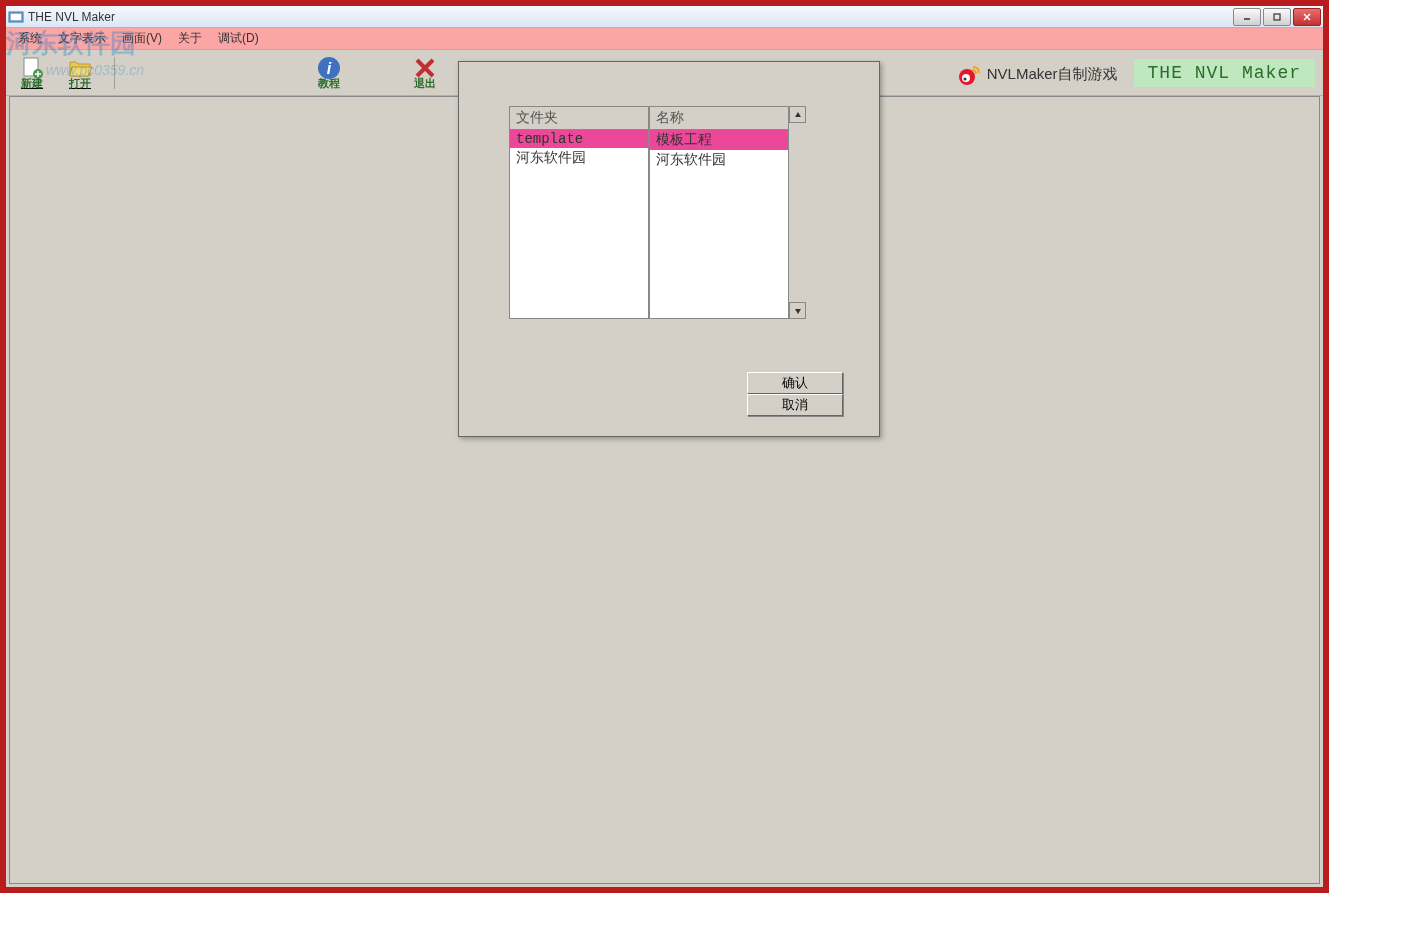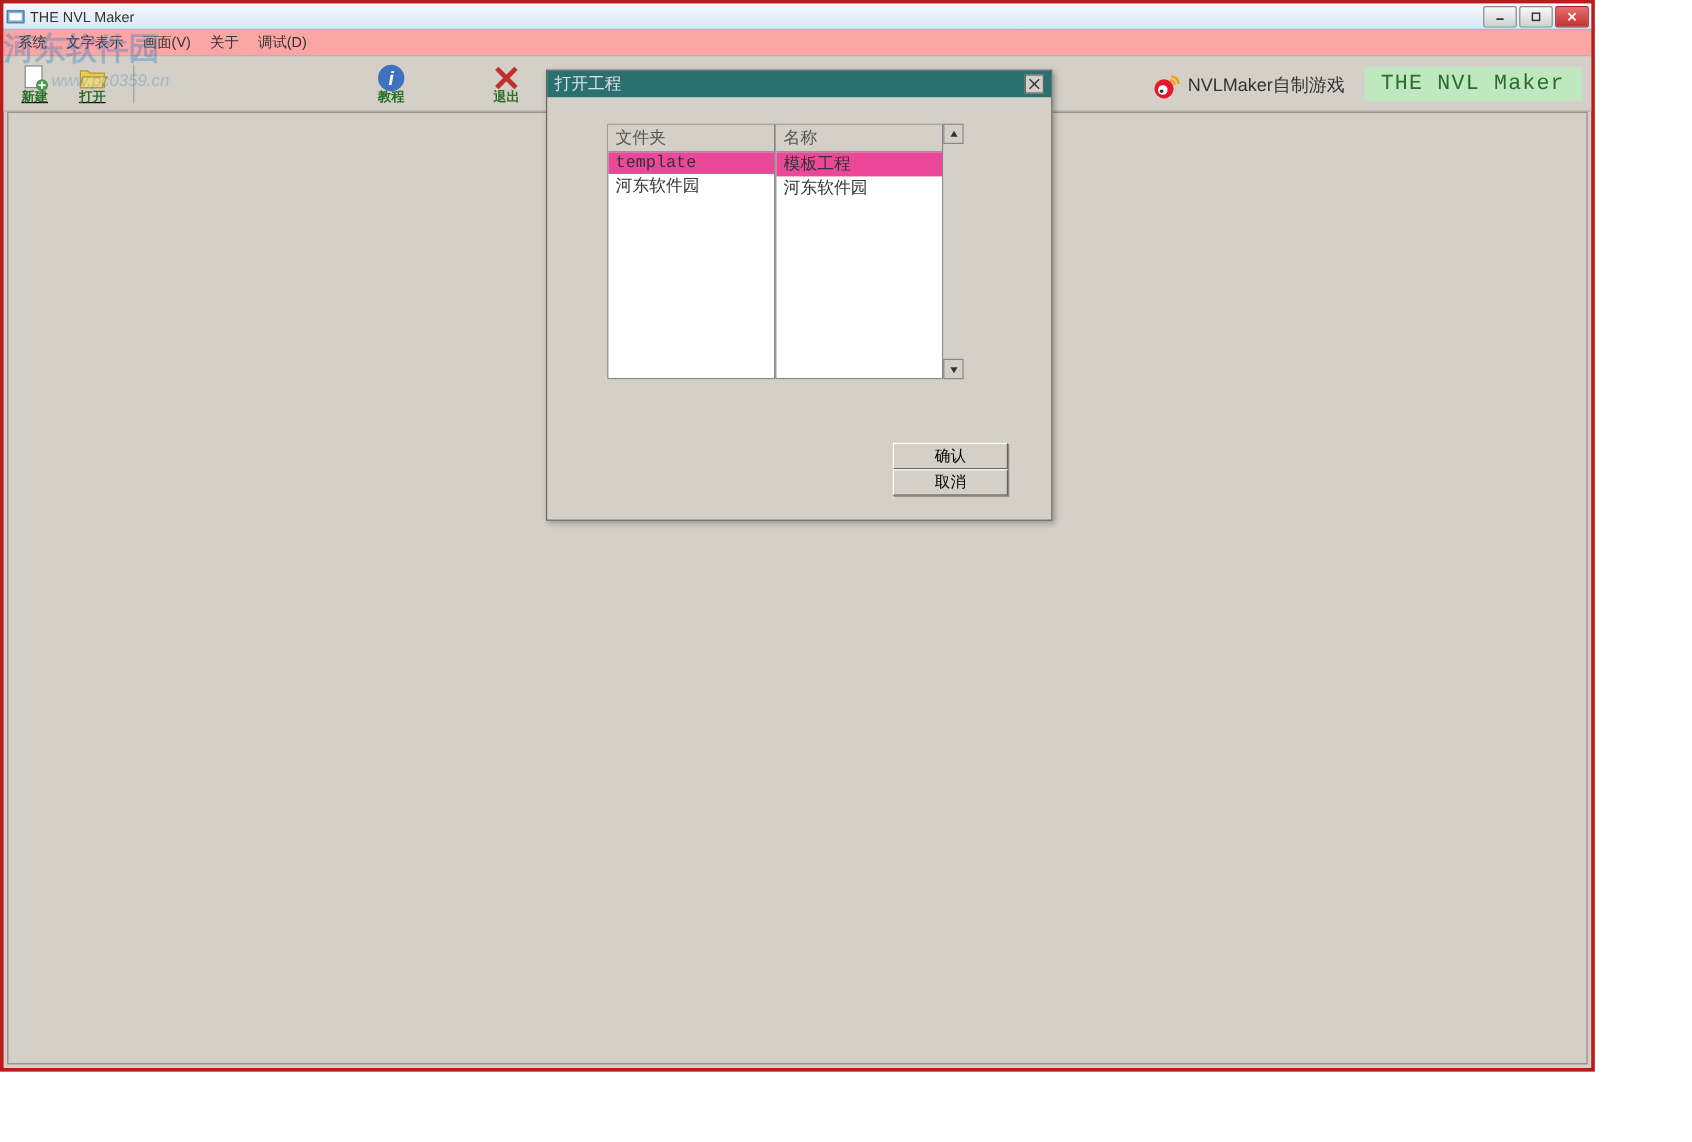--- a/index.html
+++ b/index.html
@@ -11,21 +11,21 @@
     body {
       width: 1410px;
       height: 952px;
       background: #fff;
       overflow: hidden;
       position: relative;
     }
     .outer-window {
       width: 1329px;
       height: 893px;
-      border: 3px solid #b91c1c;
+      border: 6px solid #b91c1c;
       background: #d4d0c8;
       position: relative;
     }
     .titlebar {
       height: 22px;
       background: linear-gradient(to bottom, #f5f9fd, #d9e7f5);
       display: flex;
       align-items: center;
       border-bottom: 1px solid #a0b8d0;
       padding: 0 2px;
@@ -369,29 +369,20 @@
       <div class="brand-badge">THE NVL Maker</div>
     </div>
   </div>
 
   <div class="main-area"></div>
 
   <div class="watermark">河东软件园</div>
   <div class="watermark-sub">www.pc0359.cn</div>
 
   <div class="dialog">
-    <div class="dialog-title">
-      <span class="dialog-title-text">打开工程</span>
-      <div class="dialog-close">
-        <svg width="10" height="10">
-            <line x1="1" y1="1" x2="9" y2="9" stroke="#333" stroke-width="1.2"></line>
-            <line x1="9" y1="1" x2="1" y2="9" stroke="#333" stroke-width="1.2"></line>
-          </svg>
-      </div>
-    </div>
 
     <div class="list-container">
       <div class="list-col">
         <div class="list-header">文件夹</div>
         <div class="list-row selected">template</div>
         <div class="list-row">河东软件园</div>
       </div>
       <div class="list-col">
         <div class="list-header">名称</div>
         <div class="list-row selected">模板工程</div>

